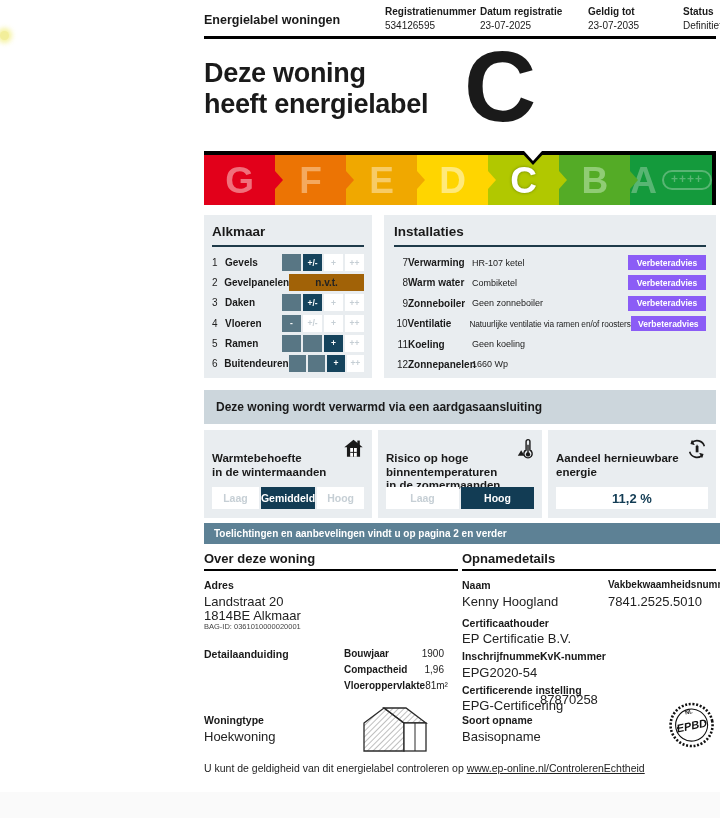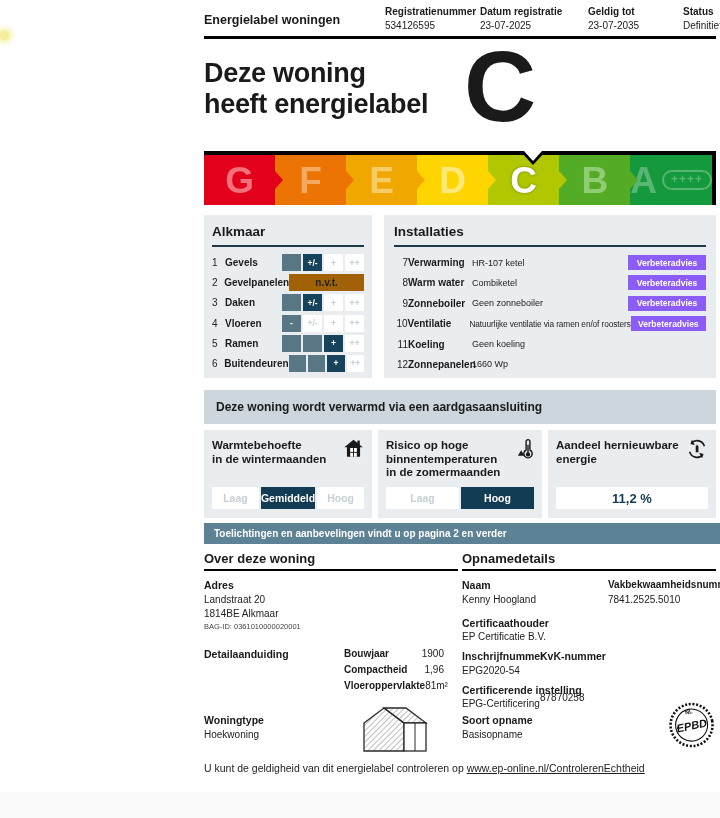--- a/index.html
+++ b/index.html
@@ -54,41 +54,41 @@
   .inst-value { font-size:9px; color:#222; margin-left:2px; white-space:nowrap; }
   .inst-value.long { font-size:8.3px; letter-spacing:-0.1px; }
   .adv-btn { margin-left:auto; background:#8b5cf6; color:#fff; font-size:8.5px; font-weight:bold; width:78px; height:15px;
              display:flex; align-items:center; justify-content:center; cursor:pointer; }
 
   
   .banner { left:204px; top:390px; width:512px; height:34px; background:#ccd6dc; display:flex; align-items:center;
             padding-left:12px; font-size:12px; font-weight:bold; }
 
   
-  .card { position:absolute; top:430px; height:88px; background:#e9edf0; padding:9px 8px; }
+  .card { position:absolute; top:430px; height:88px; background:#e9edf0; padding:22px 8px; }
   .card1 { left:204px; width:168px; }
   .card2 { left:378px; width:164px; }
   .card3 { left:548px; width:168px; }
   .card-title { font-size:11.5px; font-weight:bold; line-height:13.5px; white-space:pre-line; width:128px; }
   .card-icon { position:absolute; top:8px; right:8px; }
   .seg-ctrl { position:absolute; left:8px; right:8px; bottom:9px; height:22px; display:flex; gap:2px; }
   .opt { flex:1; background:#fff; color:#c6cfd5; font-size:10.5px; font-weight:bold; display:flex; align-items:center; justify-content:center; }
   .opt.sel { background:#123c54; color:#fff; }
   .value-box { position:absolute; left:8px; right:8px; bottom:9px; height:22px; background:#fff; display:flex; align-items:center;
                justify-content:center; font-size:13px; font-weight:bold; color:#123c54; }
 
   
   .notebar { left:204px; top:523px; width:592px; height:21px; background:#5d8195; color:#fff; font-size:10px; font-weight:bold;
              display:flex; align-items:center; padding-left:10px; }
 
   
   .sec-title { top:551px; font-size:13px; font-weight:bold; }
   .sec-rule { top:569px; width:254px; height:2px; background:#000; }
   .lab-b { font-size:10.5px; font-weight:bold; }
-  .val-t { font-size:10px; color:#222; }
+  .val-t { font-size:13px; color:#222; }
   .bag { font-size:7.5px; color:#444; }
   .detail-rows { left:344px; top:648px; width:100px; }
   .detail-rows .dr { display:flex; justify-content:space-between; align-items:baseline; height:16px; }
   .dr .lab-b, .dr .val-t { font-size:10px; }
 
   .footer { left:204px; top:762px; font-size:10.5px; color:#222; }
   .footer a { color:#222; text-decoration:underline; cursor:pointer; }
 
   .bottom-strip { left:0; top:792px; width:720px; height:26px; background:#fafafa; }
   .yellow-dot { left:0px; top:31px; width:9px; height:9px; border-radius:50%; background:#f2ee9a; box-shadow:0 0 5px 3px rgba(242,238,130,.75); }

